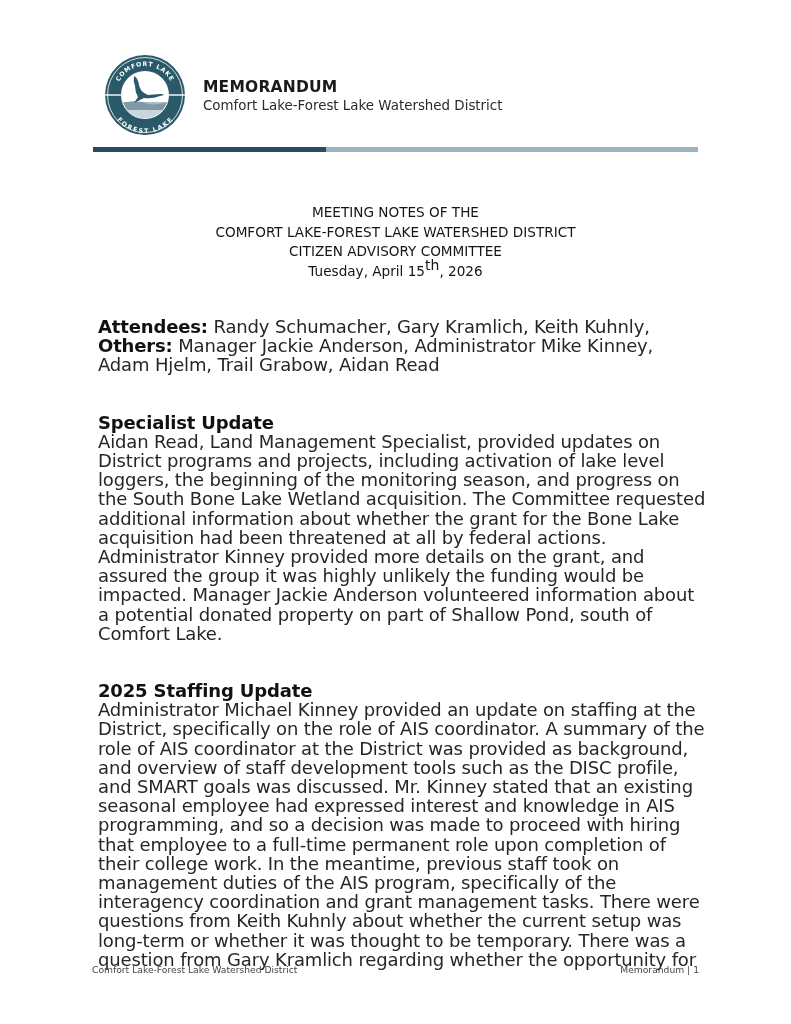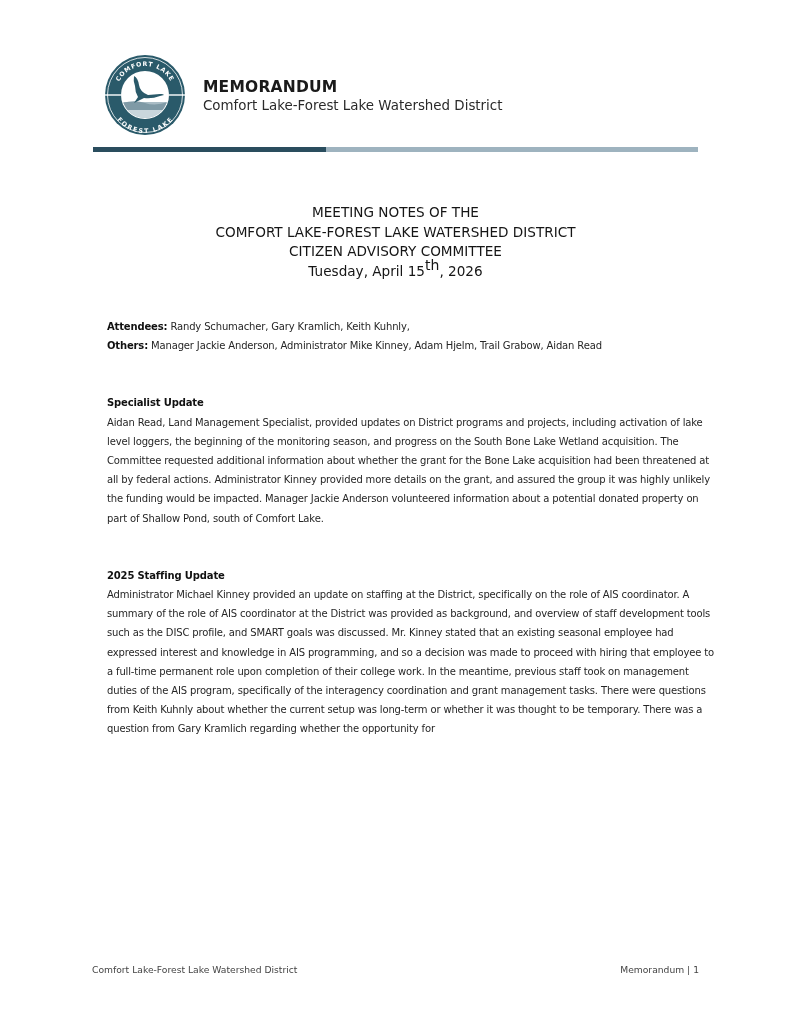--- a/index.html
+++ b/index.html
@@ -12,21 +12,21 @@
     .memo-title { font-family: "DejaVu Sans", sans-serif; font-weight: bold; font-size: 15.5px; letter-spacing: 0.2px; color: #1a1a1a; line-height: 19px; }
     .memo-sub { font-family: "DejaVu Sans", sans-serif; font-size: 13.4px; color: #2a2a2a; line-height: 18px; }
 
     .rule { position: absolute; top: 147px; height: 5px; }
     .rule-dark { left: 93px; width: 233px; background: #2a4d5e; }
     .rule-light { left: 326px; width: 372px; background: #9eb3bf; }
 
     .title-block { position: absolute; left: 93px; top: 203px; width: 605px; text-align: center; font-family: "DejaVu Sans", sans-serif; font-weight: normal; font-size: 13.6px; line-height: 19.5px; color: #151515; }
     .title-block sup { font-size: 14px; vertical-align: 6px; line-height: 0; }
 
-    .content { position: absolute; left: 107px; top: 317px; width: 612px; font-family: "DejaVu Sans", sans-serif; font-size: 10px; line-height: 19.2px; color: #262626; letter-spacing: -0.15px; }
+    .content { position: absolute; left: 98px; top: 317px; width: 612px; font-family: "DejaVu Sans", sans-serif; font-size: 18px; line-height: 19.2px; color: #262626; letter-spacing: -0.15px; }
     .content p { margin: 0; }
     .gap { height: 19px; }
     .label { font-weight: bold; color: #111; }
     .section-head { font-weight: bold; color: #111; }
 
     .footer { position: absolute; top: 964px; font-family: "DejaVu Sans", sans-serif; font-size: 9.2px; color: #444; }
     .footer-left { left: 92px; }
     .footer-right { right: 92px; text-align: right; }
   </style>
 </head>

